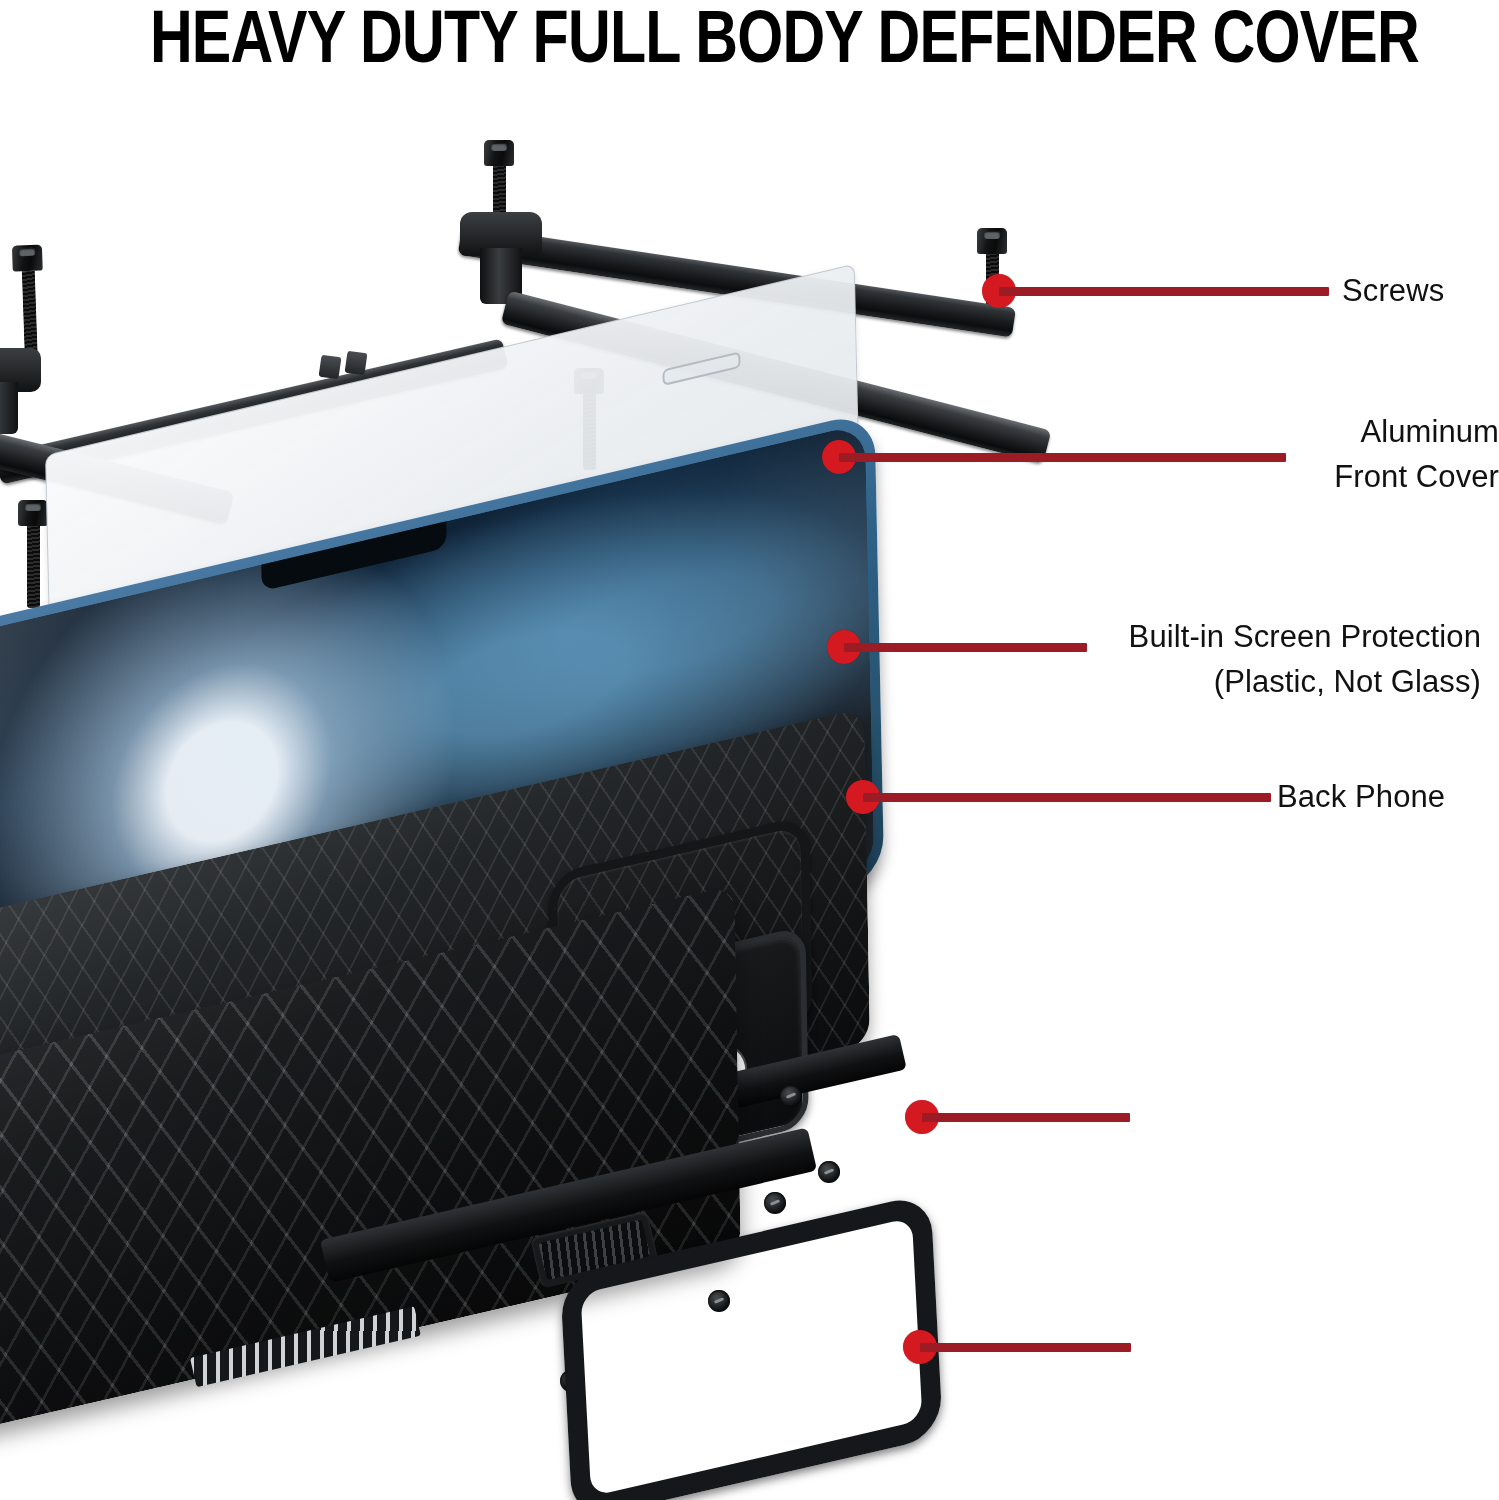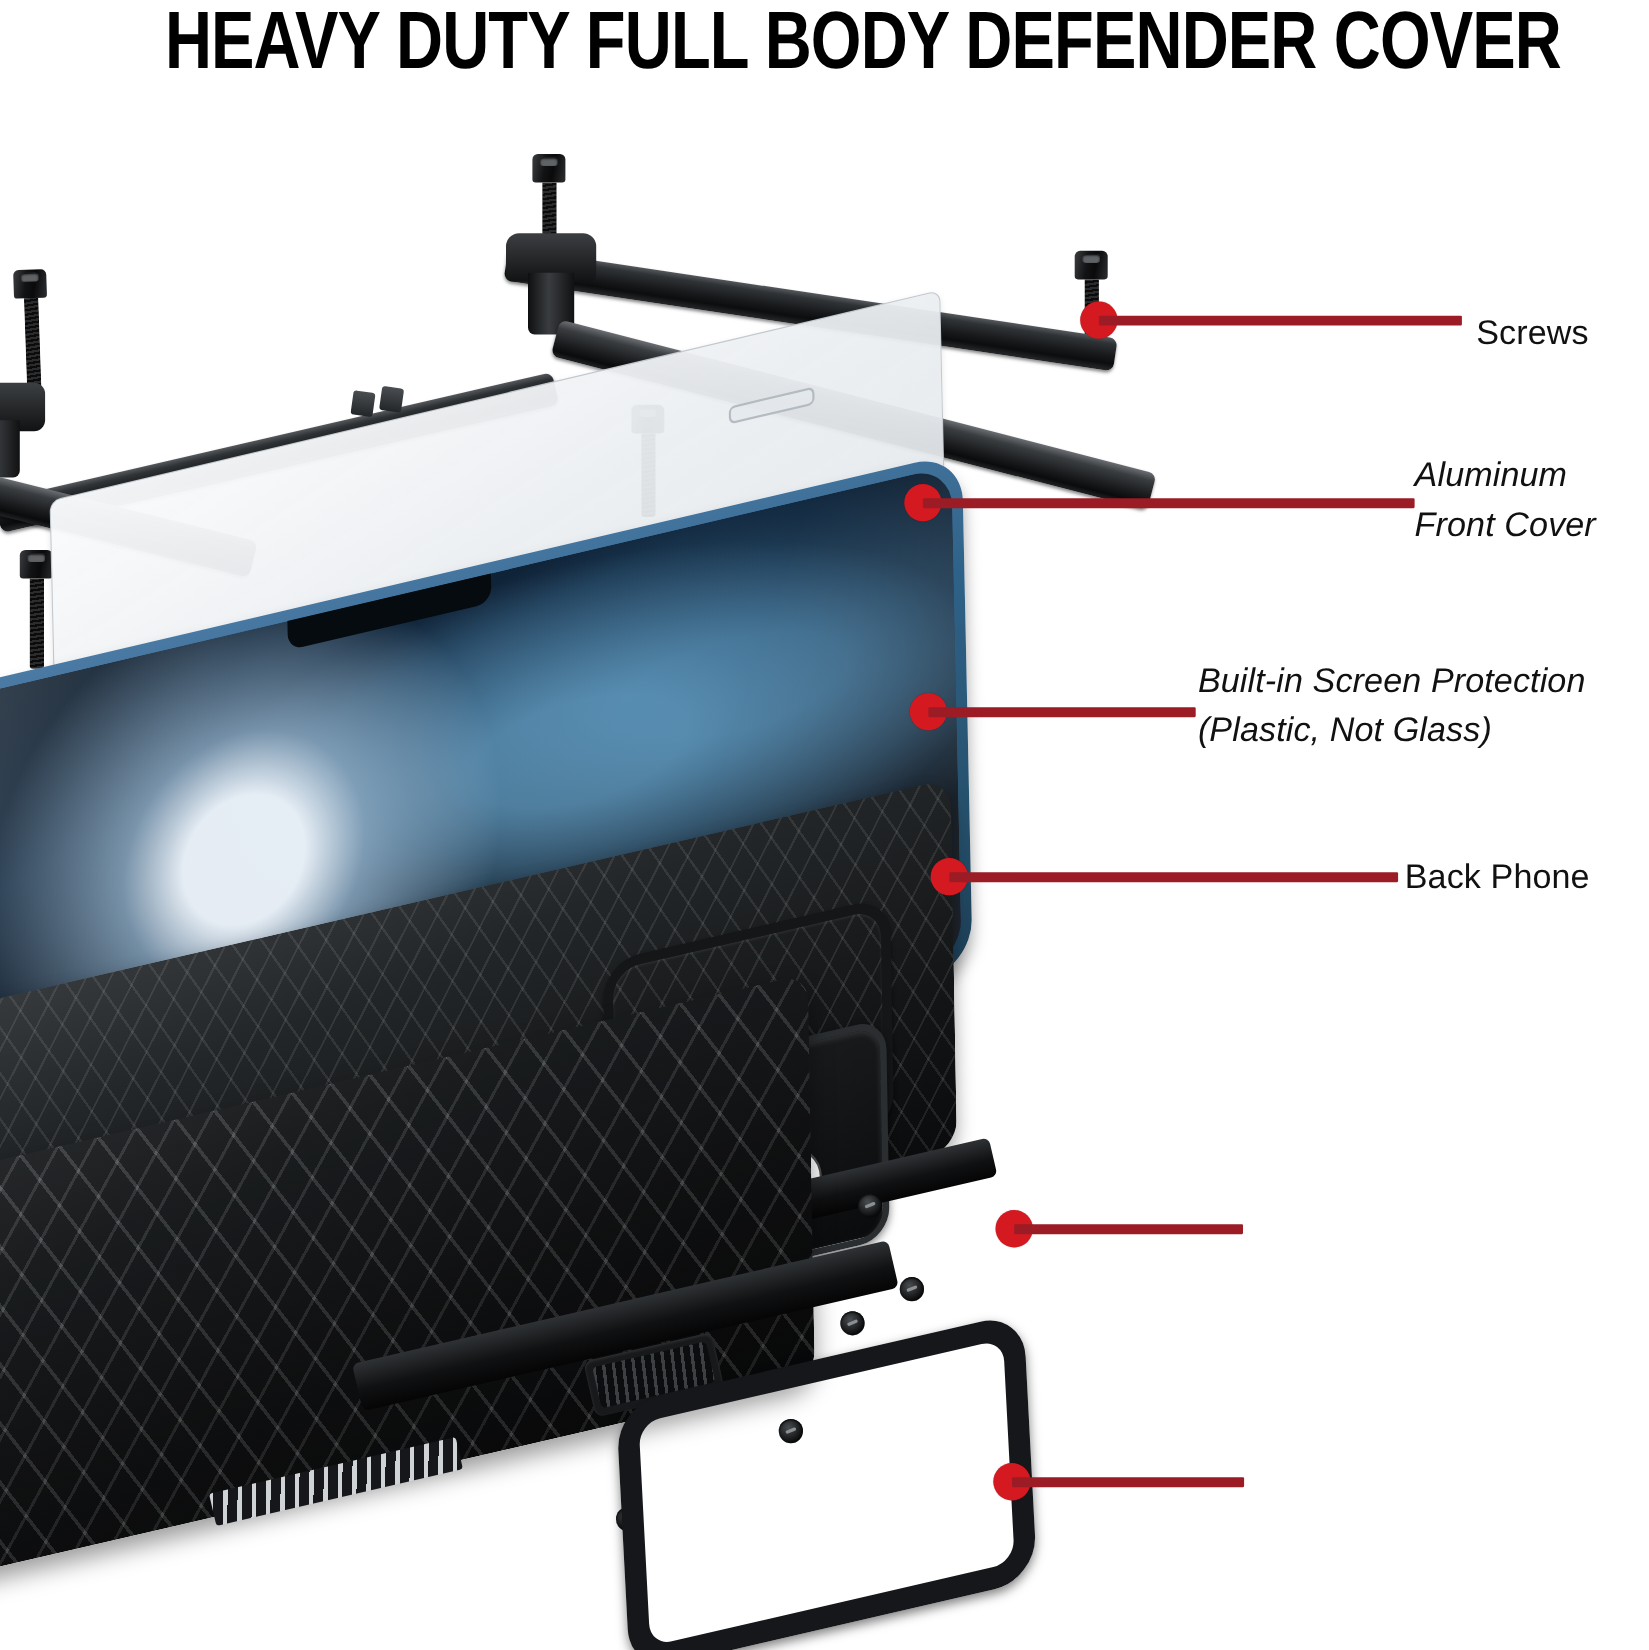--- a/index.html
+++ b/index.html
@@ -36,21 +36,21 @@
 
   
   .callout{
     position:absolute;
     color:#111111;
     font-size:31px;
     line-height:40px;
     white-space:nowrap;
     letter-spacing:0.1px;
   }
-  .callout.two-line{ text-align:left; line-height:45px;font-style:italic; }
+  .callout.two-line{ text-align:right; line-height:45px; }
 
   .leader{
     position:absolute;
     height:9px;
     background:#9b1c24;
     border-radius:1px;
   }
   .dot{
     position:absolute;
     width:34px;height:34px;
@@ -352,32 +352,32 @@
       <div class="screwhole" style="left:948px;top:180px;"></div>
       <div class="screwhole" style="left:800px;top:260px;"></div>
 
       <div class="kickstand" style="left:800px;top:168px;width:340px;height:200px;
                   transform:rotate(-13deg) skewX(-10deg);transform-origin:0 0;"></div>
     </div>
   </div>
 
   <div class="dot" style="left:982px;top:274px;"></div>
   <div class="leader" style="left:999px;top:287px;width:330px;"></div>
-  <div class="callout" style="left:1342px;top:271px;margin-top:12px;">Screws</div>
+  <div class="callout" style="left:1342px;top:271px;">Screws</div>
 
   <div class="dot" style="left:822px;top:440px;"></div>
   <div class="leader" style="left:839px;top:453px;width:447px;"></div>
   <div class="callout two-line" style="left:1286px;top:409px;width:213px;">
     <div>Aluminum</div>
     <div>Front Cover</div>
   </div>
 
   <div class="dot" style="left:827px;top:630px;"></div>
   <div class="leader" style="left:844px;top:643px;width:243px;"></div>
-  <div class="callout two-line" style="left:1089px;top:596px;width:392px;">
+  <div class="callout two-line" style="left:1089px;top:614px;width:392px;">
     <div>Built-in Screen Protection</div>
     <div>(Plastic, Not Glass)</div>
   </div>
 
   <div class="dot" style="left:846px;top:780px;"></div>
   <div class="leader" style="left:863px;top:793px;width:408px;"></div>
   <div class="callout" style="left:1277px;top:777px;">Back Phone</div>
 
   <div class="dot" style="left:905px;top:1100px;"></div>
   <div class="leader" style="left:922px;top:1113px;width:208px;"></div>

